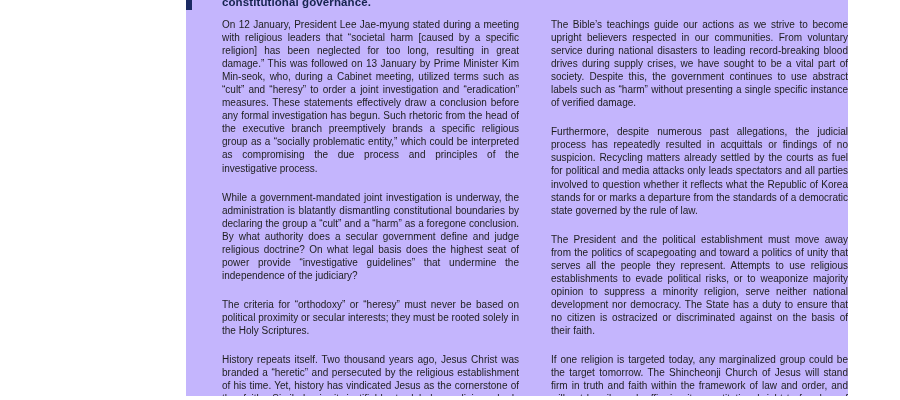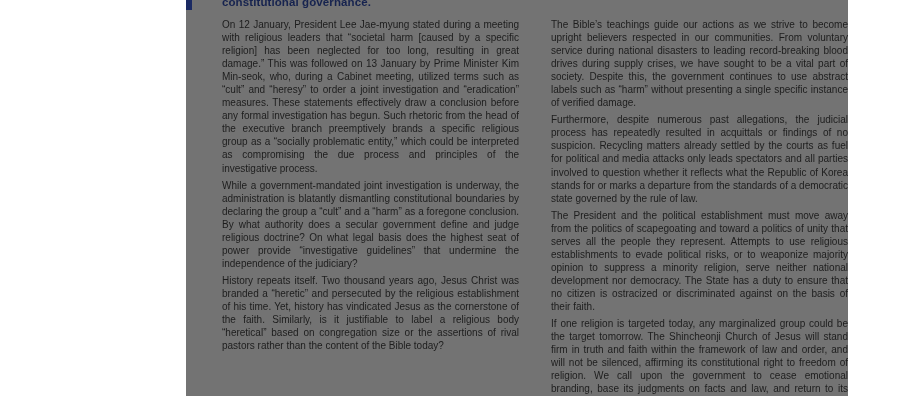--- a/index.html
+++ b/index.html
@@ -10,21 +10,21 @@
     width: 900px;
     height: 400px;
     background: #ffffff;
     font-family: "Liberation Sans", sans-serif;
     overflow: hidden;
   }
   .page {
     position: relative;
     width: 900px;
     height: 400px;
-    background: #737373;
+    background: #c4b5fd;
     box-sizing: border-box;
     overflow: hidden;
   }
   .rail-left {
     position: absolute;
     left: 0;
     top: 0;
     width: 186px;
     height: 400px;
     background: #ffffff;
@@ -72,21 +72,21 @@
     color: #1d1d1d;
     text-align: justify;
     text-justify: inter-word;
     overflow: hidden;
   }
   .col p {
     margin: 0 0 0 0;
     text-indent: 0;
   }
   .col p + p {
-    margin-top: 4px;
+    margin-top: 16px;
   }
   .footer-fade {
     position: absolute;
     left: 0;
     bottom: 0;
     width: 900px;
     height: 4px;
     background: #ffffff;
   }
 </style>
@@ -100,20 +100,21 @@
 
   <div class="accent-bar"></div>
 
   <div class="heading">constitutional governance.</div>
 
   <div class="columns">
 
     <div class="col">
       <p>On 12 January, President Lee Jae-myung stated during a meeting with religious leaders that “societal harm [caused by a specific religion] has been neglected for too long, resulting in great damage.” This was followed on 13 January by Prime Minister Kim Min-seok, who, during a Cabinet meeting, utilized terms such as “cult” and “heresy” to order a joint investigation and “eradication” measures. These statements effectively draw a conclusion before any formal investigation has begun. Such rhetoric from the head of the executive branch preemptively brands a specific religious group as a “socially problematic entity,” which could be interpreted as compromising the due process and principles of the investigative process.</p>
       <p>While a government-mandated joint investigation is underway, the administration is blatantly dismantling constitutional boundaries by declaring the group a “cult” and a “harm” as a foregone conclusion. By what authority does a secular government define and judge religious doctrine? On what legal basis does the highest seat of power provide “investigative guidelines” that undermine the independence of the judiciary?</p>
+      <p>The criteria for “orthodoxy” or “heresy” must never be based on political proximity or secular interests; they must be rooted solely in the Holy Scriptures.</p>
       <p>History repeats itself. Two thousand years ago, Jesus Christ was branded a “heretic” and persecuted by the religious establishment of his time. Yet, history has vindicated Jesus as the cornerstone of the faith. Similarly, is it justifiable to label a religious body “heretical” based on congregation size or the assertions of rival pastors rather than the content of the Bible today?</p>
     </div>
 
     <div class="col">
       <p>The Bible’s teachings guide our actions as we strive to become upright believers respected in our communities. From voluntary service during national disasters to leading record-breaking blood drives during supply crises, we have sought to be a vital part of society. Despite this, the government continues to use abstract labels such as “harm” without presenting a single specific instance of verified damage.</p>
       <p>Furthermore, despite numerous past allegations, the judicial process has repeatedly resulted in acquittals or findings of no suspicion. Recycling matters already settled by the courts as fuel for political and media attacks only leads spectators and all parties involved to question whether it reflects what the Republic of Korea stands for or marks a departure from the standards of a democratic state governed by the rule of law.</p>
       <p>The President and the political establishment must move away from the politics of scapegoating and toward a politics of unity that serves all the people they represent. Attempts to use religious establishments to evade political risks, or to weaponize majority opinion to suppress a minority religion, serve neither national development nor democracy. The State has a duty to ensure that no citizen is ostracized or discriminated against on the basis of their faith.</p>
       <p>If one religion is targeted today, any marginalized group could be the target tomorrow. The Shincheonji Church of Jesus will stand firm in truth and faith within the framework of law and order, and will not be silenced, affirming its constitutional right to freedom of religion. We call upon the government to cease emotional branding, base its judgments on facts and law, and return to its fundamental duty of serving all people equally.</p>
       <p>The members of Shincheonji Church of Jesus their always been</p>
     </div>

